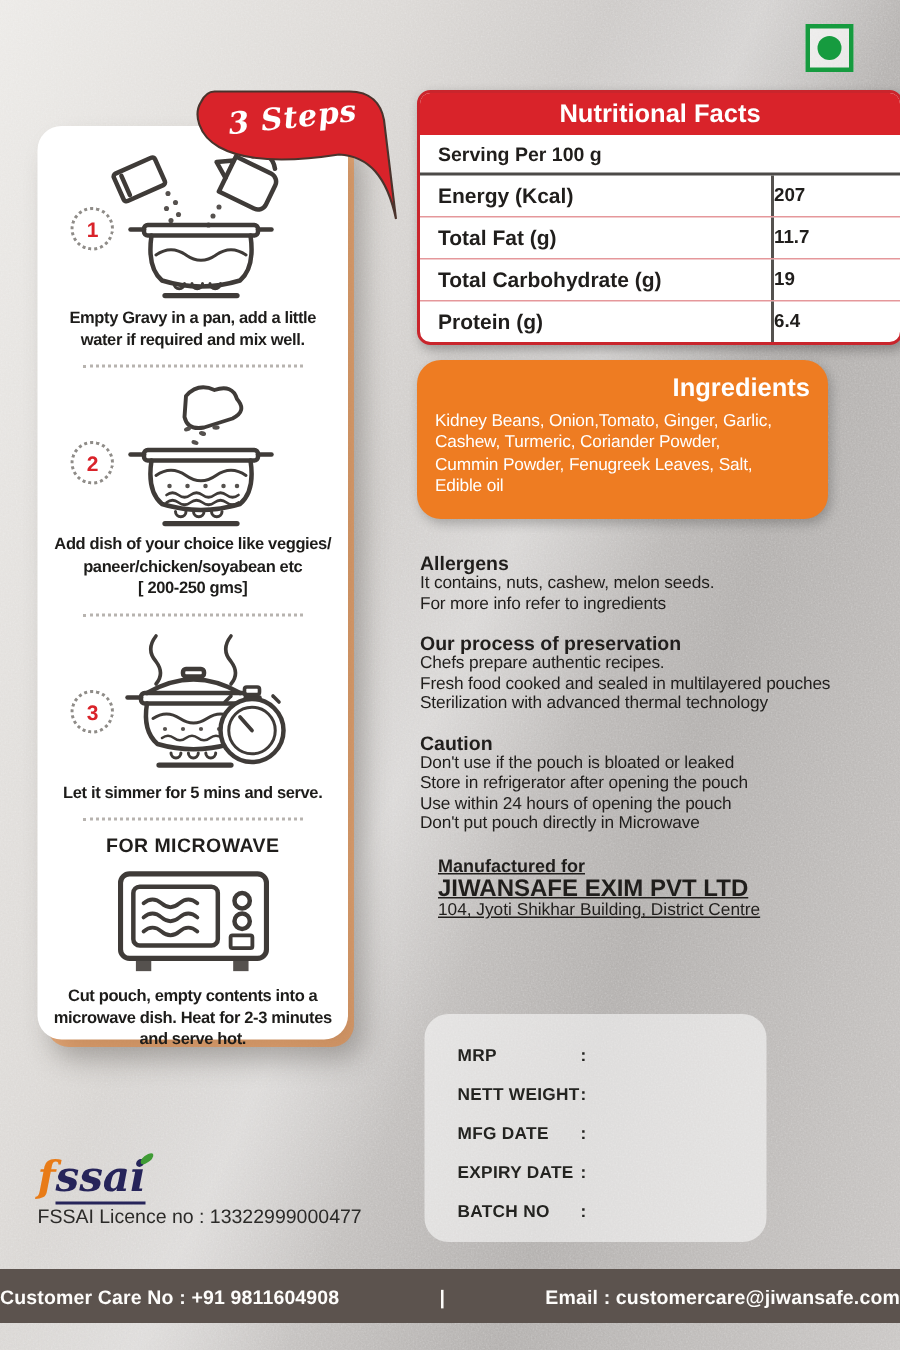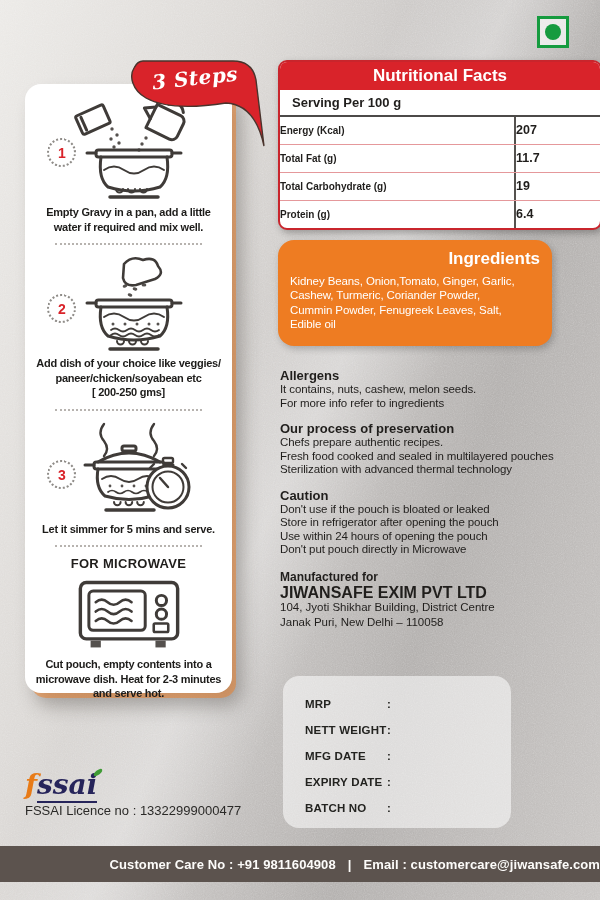--- a/index.html
+++ b/index.html
@@ -40,37 +40,37 @@
   
   .nut { position:absolute; left:278px; top:60px; width:324px; background:#fff;
     border:2px solid #c9252c; border-radius:9px; overflow:hidden; box-sizing:border-box;
     box-shadow:2px 3px 7px rgba(0,0,0,.28); }
   .nut-title { background:var(--red,#d9232a); color:#fff; font-weight:700; font-size:17px;
     line-height:28px; text-align:center; }
   .nut-serving { font-weight:700; font-size:13px; line-height:25px; padding-left:12px;
     border-bottom:2px solid #4c4a48; background:#fff; }
   .nut-row { display:grid; grid-template-columns:1fr 86px; }
   .nut-row + .nut-row { border-top:1px solid #e5989b; }
-  .nut-label { font-weight:700; font-size:10px; line-height:27px; }
+  .nut-label { font-weight:700; font-size:14px; line-height:27px; padding-left:12px; }
   .nut-value { font-weight:700; font-size:12.5px; line-height:27px; text-align:left;
     border-left:2px solid #55524f; }
 
   
   .ing { position:absolute; left:278px; top:240px; width:274px; min-height:106px;
     background:var(--orange,#ee7c22); border-radius:16px; color:#fff;
     padding:9px 12px 10px; box-sizing:border-box; box-shadow:2px 3px 7px rgba(0,0,0,.22); }
   .ing-title { font-weight:700; font-size:17px; text-align:right; margin-bottom:5px; }
   .ing-text { font-weight:400; font-size:11.5px; line-height:1.25; letter-spacing:-.1px; white-space:pre-line; }
 
   
   .info { position:absolute; left:280px; top:368px; width:290px; }
   .sec { margin-bottom:11px; }
   .sec-h { font-weight:700; font-size:13px; line-height:15px; }
   .sec-b { font-size:11.5px; line-height:13.5px; letter-spacing:-.1px; white-space:pre-line; }
-  .manu { position:absolute; left:280px; top:570px; width:290px; }
+  .manu { position:absolute; left:292px; top:570px; width:290px;text-decoration:underline; }
   .manu-h { font-weight:700; font-size:12px; line-height:15px; }
   .manu-co { font-weight:700; font-size:16px; line-height:15px; }
   .manu-ad { font-size:11.5px; line-height:14.5px; }
 
   
   .batch { position:absolute; left:283px; top:676px; width:228px; height:152px;
     background:rgba(255,255,255,.55); border-radius:16px; padding:16px 0 0 22px; box-sizing:border-box; }
   .field { display:grid; grid-template-columns:82px 12px; font-weight:700; font-size:11.5px;
     line-height:25px; letter-spacing:.2px; color:#232320; margin-bottom:1px; }
 
@@ -79,21 +79,21 @@
   .fssai-logo { position:relative; display:inline-block; font-family:"DejaVu Serif", serif;
     font-style:italic; font-weight:700; font-size:28px; line-height:30px; }
   .fssai-logo .f { color:#e87b17; }
   .fssai-logo .rest { color:#26245a; border-bottom:2px solid #26245a; }
   .fssai-leaf { position:absolute; top:0px; right:-6px; width:10px; height:5px;
     background:#3f9b35; border-radius:70% 30% 70% 30%; transform:rotate(-25deg); }
   .fssai-lic { font-size:13px; color:#2b2a28; margin-top:3px; }
 
   
   .footer { position:absolute; left:0; top:846px; width:600px; height:36px;
-    background:var(--footer_gray,#5c534e); display:flex; align-items:center; justify-content:flex-end;
+    background:var(--footer_gray,#5c534e); display:flex; align-items:center; justify-content:space-between;
     gap:12px; color:#fdfcfa; font-weight:700; font-size:13px; letter-spacing:.1px; z-index:5; }
 
   svg.lineart { stroke:#3f3b38; fill:none; stroke-linecap:round; stroke-linejoin:round; }
   svg.lineart .fill { fill:#55514e; stroke:none; }
 </style>
 </head>
 <body>
 
 <div class="page">
   <div class="sheen"></div>
@@ -294,21 +294,20 @@
 Store in refrigerator after opening the pouch
 Use within 24 hours of opening the pouch
 Don't put pouch directly in Microwave</div>
     </div>
   </div>
 
   <div class="manu">
     <div class="manu-h">Manufactured for</div>
     <div class="manu-co">JIWANSAFE EXIM PVT LTD</div>
     <div class="manu-ad">104, Jyoti Shikhar Building, District Centre</div>
-    <div class="manu-ad">Janak Puri, New Delhi – 110058</div>
   </div>
 
   <div class="batch">
     <div class="field">
       <span>MRP</span>
         <span>:</span>
     </div>
     <div class="field">
       <span>NETT WEIGHT</span>
         <span>:</span>

